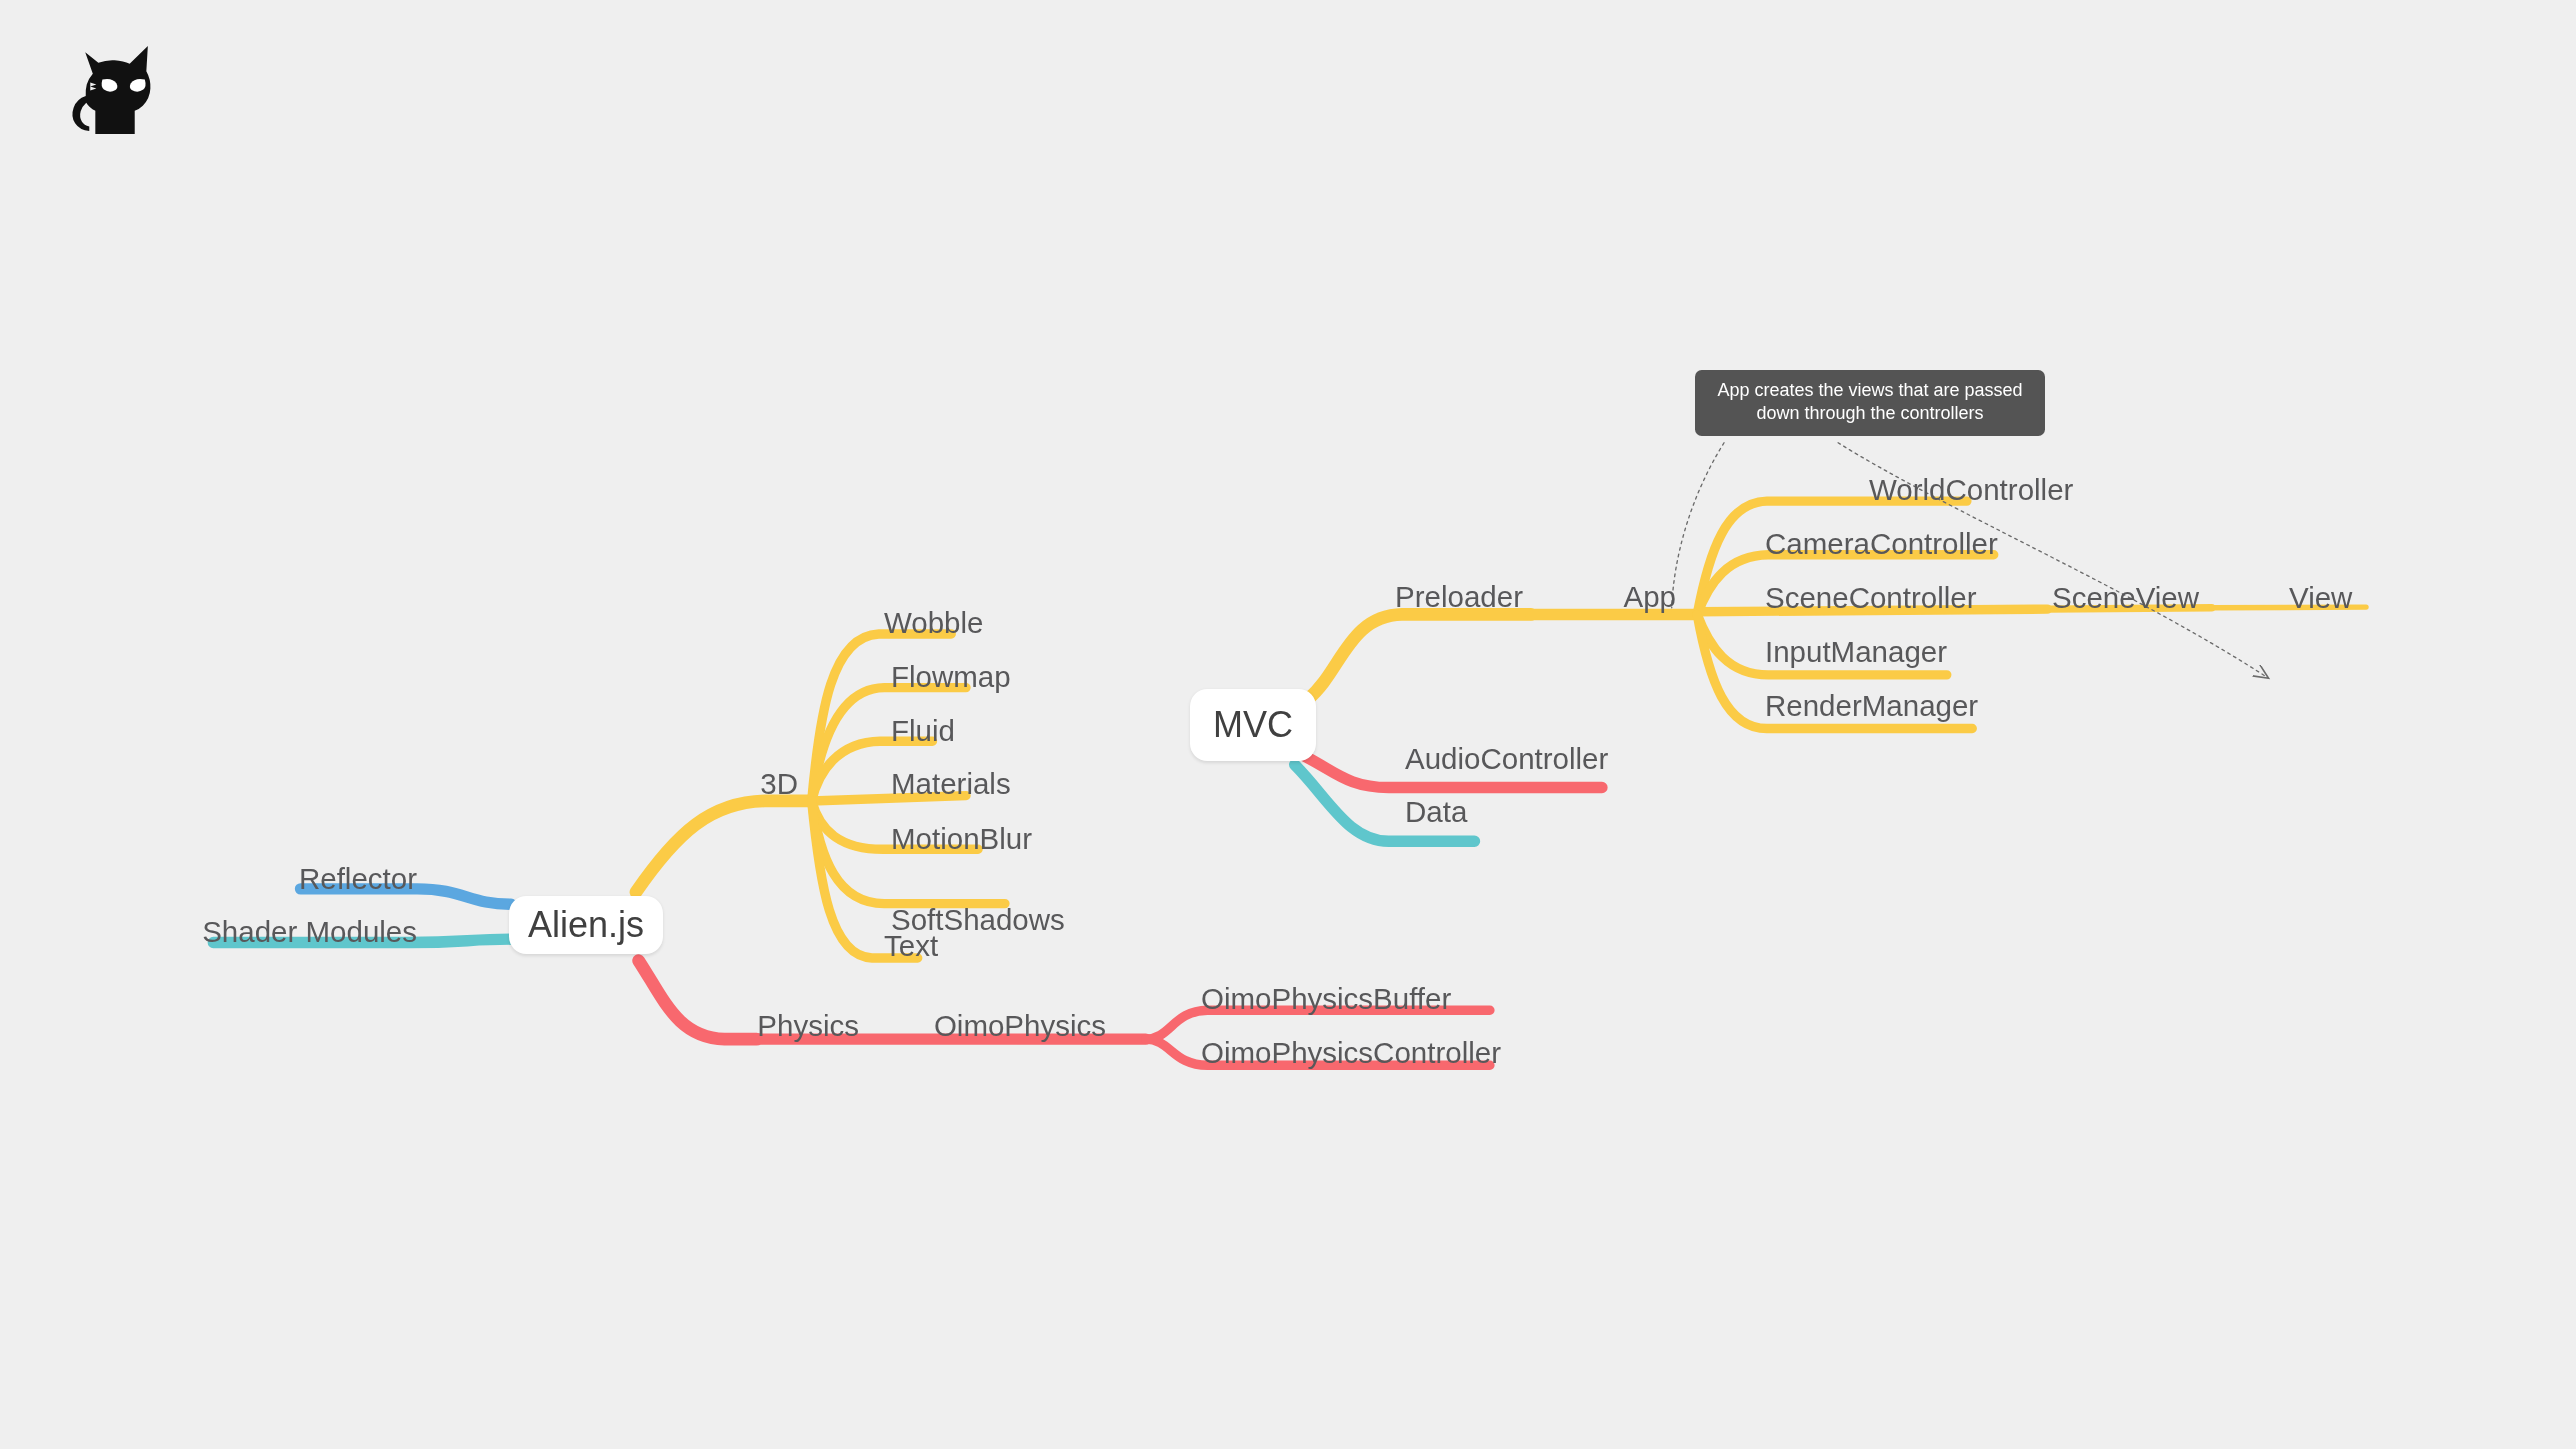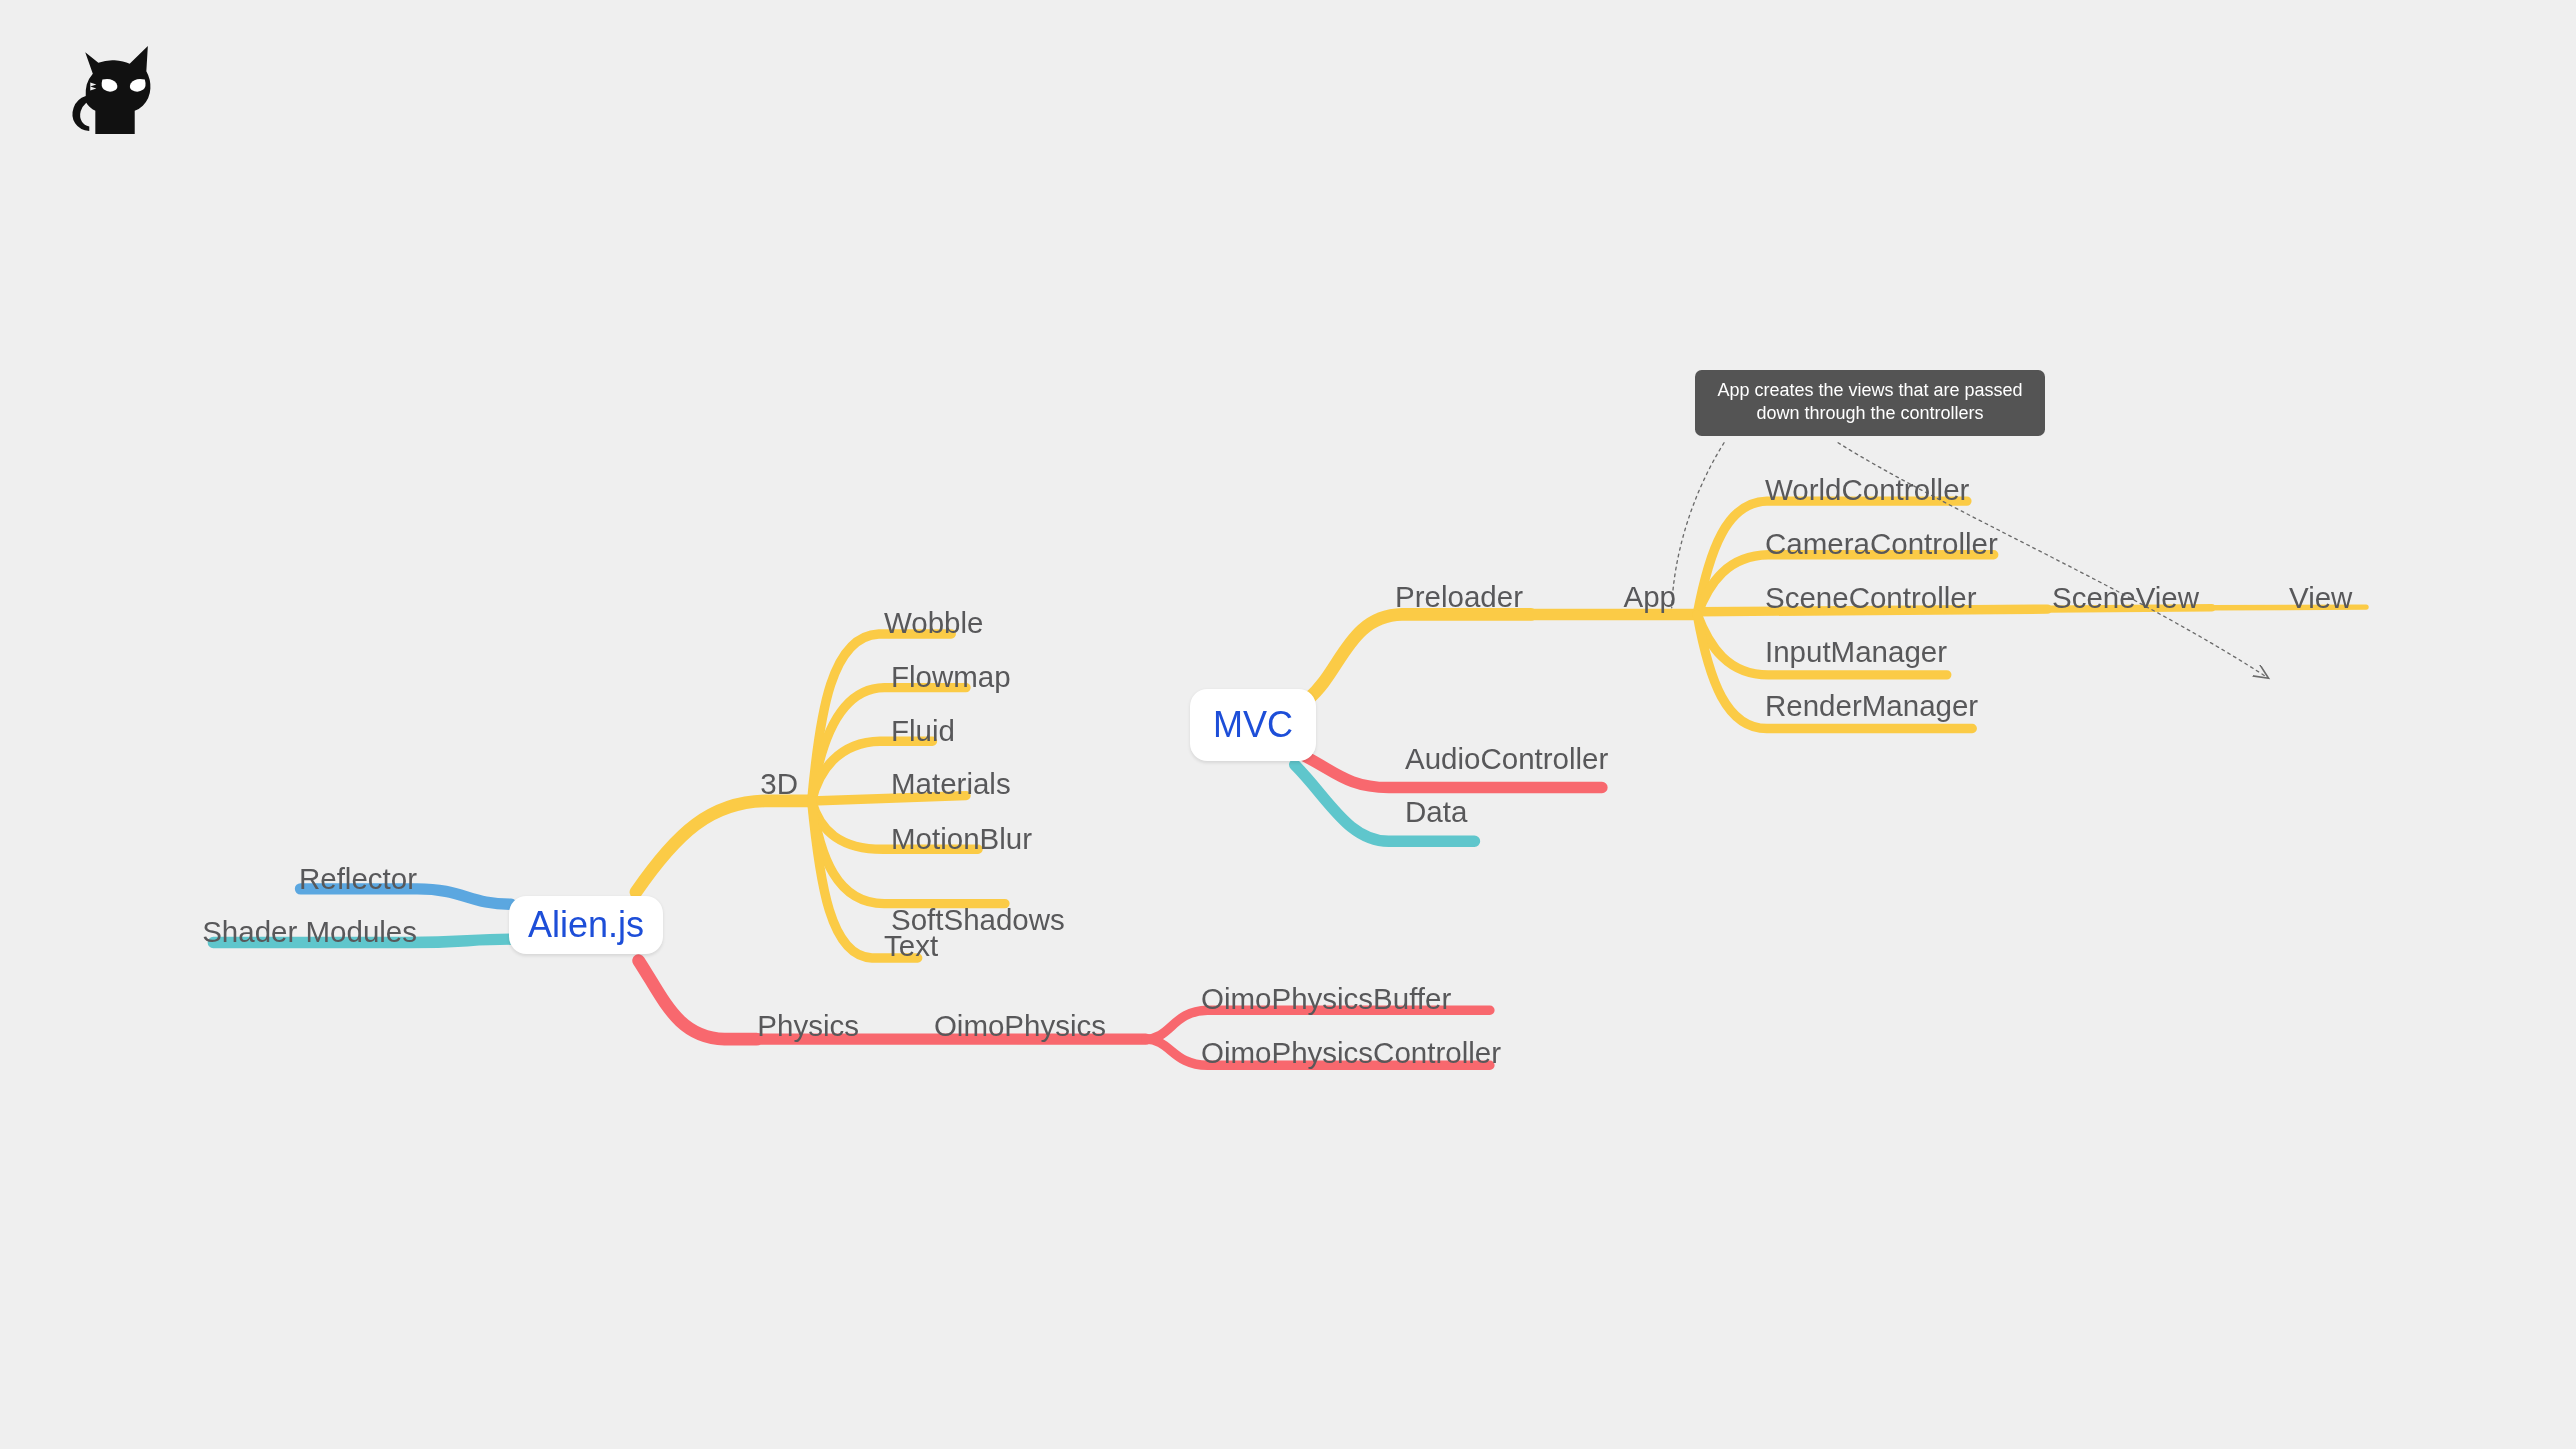--- a/index.html
+++ b/index.html
@@ -53,21 +53,21 @@
     position: absolute;
     background: #ffffff;
     border-radius: 17.4px;
     box-shadow: 0 1.3px 3.4px rgba(0,0,0,0.10);
     display: flex;
     align-items: center;
     justify-content: center;
     transform: translate(-50%, -50%);
   }
   .node-box .node-box-text {
-    color: #1d4ed8;
+    color: #404040;
     font-size: 36px;
     line-height: 1;
     white-space: nowrap;
     font-family: "Liberation Sans", sans-serif;
   }
 
   
   #note-tooltip {
     position: absolute;
     background: #545454;
@@ -181,21 +181,21 @@
   <div class="node-label anchor-start" style="left:1201px; top:1053px;">OimoPhysicsController</div>
 
   <div class="node-label anchor-end" style="left:1523px; top:597px;">Preloader</div>
 
   <div class="node-label anchor-end" style="left:1676px; top:597px;">App</div>
 
   <div class="node-label anchor-start" style="left:1405px; top:759px;">AudioController</div>
 
   <div class="node-label anchor-start" style="left:1405px; top:812px;">Data</div>
 
-  <div class="node-label anchor-start" style="left:1765px; top:490px;">WorldController</div>
+  <div class="node-label anchor-start" style="left:1869px; top:490px;">WorldController</div>
 
   <div class="node-label anchor-start" style="left:1765px; top:544px;">CameraController</div>
 
   <div class="node-label anchor-start" style="left:1765px; top:598px;">SceneController</div>
 
   <div class="node-label anchor-start" style="left:1765px; top:652px;">InputManager</div>
 
   <div class="node-label anchor-start" style="left:1765px; top:706px;">RenderManager</div>
 
   <div class="node-label anchor-start" style="left:2052px; top:598px;">SceneView</div>

